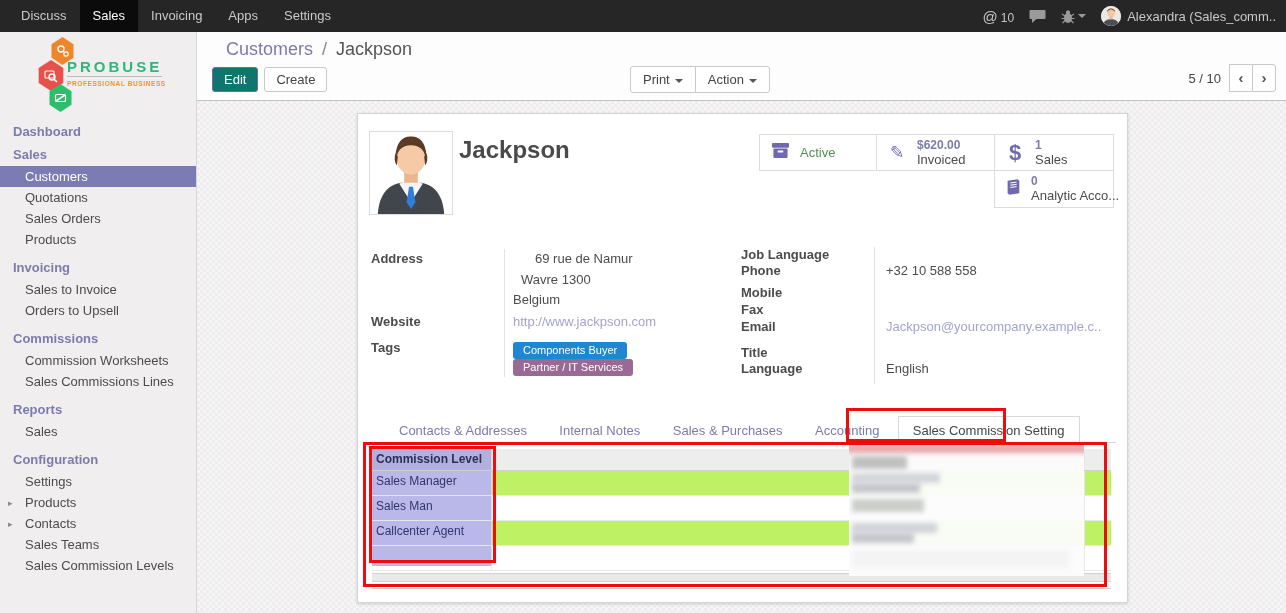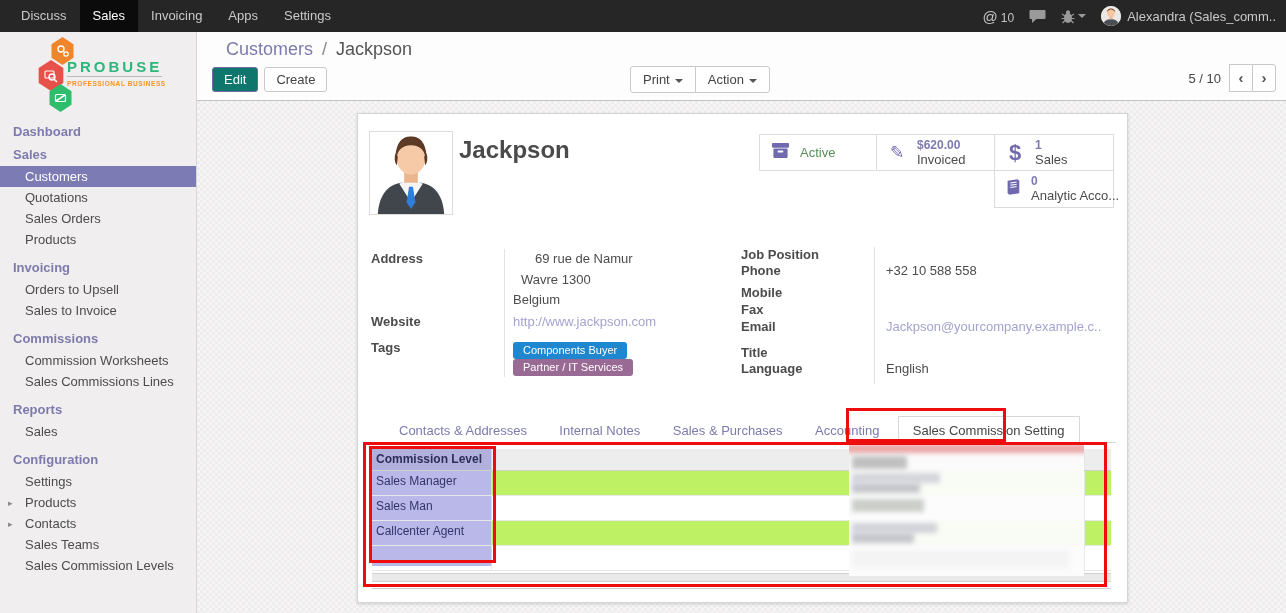--- a/index.html
+++ b/index.html
@@ -228,22 +228,22 @@
     </div>
     <div class="nav">
       <div class="nav-header">Dashboard</div>
       <div class="nav-header">Sales</div>
       <div class="nav-item active">Customers</div>
       <div class="nav-item">Quotations</div>
       <div class="nav-item">Sales Orders</div>
       <div class="nav-item">Products</div>
       <div class="nav-gap"></div>
       <div class="nav-header">Invoicing</div>
+      <div class="nav-item">Sales to Invoice</div>
       <div class="nav-item">Orders to Upsell</div>
-      <div class="nav-item">Sales to Invoice</div>
       <div class="nav-gap"></div>
       <div class="nav-header">Commissions</div>
       <div class="nav-item">Commission Worksheets</div>
       <div class="nav-item">Sales Commissions Lines</div>
       <div class="nav-gap"></div>
       <div class="nav-header">Reports</div>
       <div class="nav-item">Sales</div>
       <div class="nav-gap"></div>
       <div class="nav-header">Configuration</div>
       <div class="nav-item">Settings</div>
@@ -357,21 +357,21 @@
         <div class="frow" style="top:108px; left:133px;">
           <span style="padding-left:9px;">
             <span class="tag tag-purple">Partner / IT Services</span>
           </span>
         </div>
       </div>
 
       <div class="fgroup" style="left:383px; top:133px; width:374px; height:140px;">
         <div class="vsep" style="height:137px;"></div>
         <div class="frow" style="top:0px;">
-            <span class="flabel">Job Position</span>
+            <span class="flabel">Job Language</span>
           </div>
         <div class="frow" style="top:16px;">
           <span class="flabel">Phone</span>
           <span class="fval" style="padding-left:12px;">+32 10 588 558</span>
         </div>
         <div class="frow" style="top:38px;">
             <span class="flabel">Mobile</span>
           </div>
         <div class="frow" style="top:55px;">
             <span class="flabel">Fax</span>

